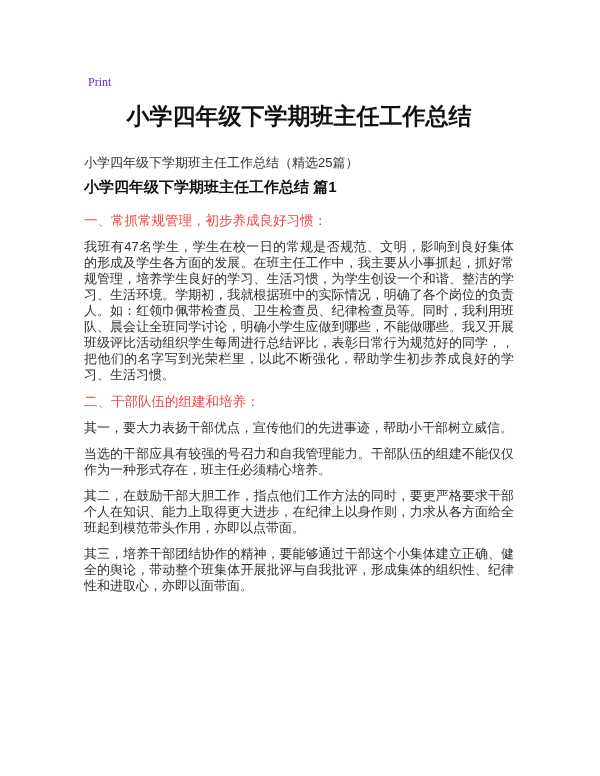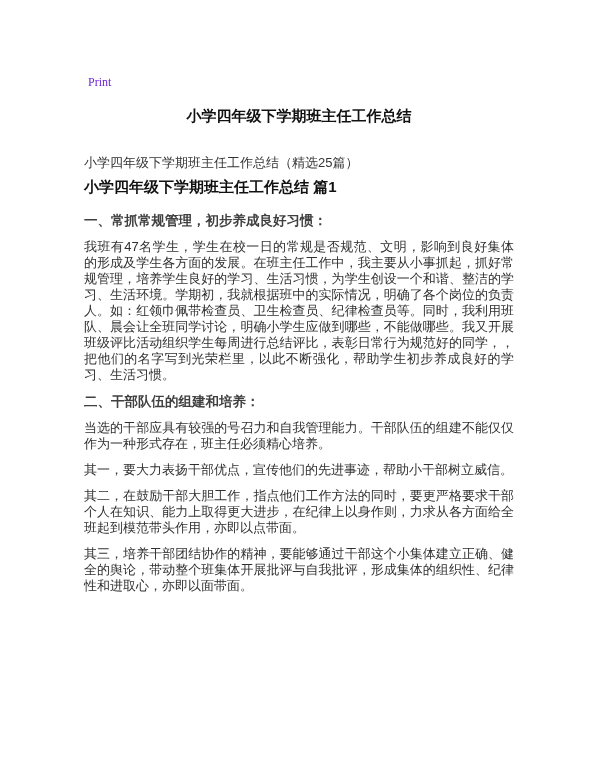--- a/index.html
+++ b/index.html
@@ -22,21 +22,21 @@
   .print-link {
     font-family: "Liberation Serif", serif;
     font-size: 12px;
     line-height: 12px;
     color: #6d28d9;
     margin-left: 4px;
     cursor: pointer;
     display: inline-block;
   }
   .doc-title {
-    font-size: 15px;
+    font-size: 23px;
     font-weight: bold;
     color: #111111;
     text-align: center;
     line-height: 24px;
     margin: 14px 0 15px 0;
   }
   .doc-subtitle {
     font-size: 13px;
     color: #333333;
     line-height: 17px;
@@ -44,22 +44,22 @@
   }
   .section-heading {
     font-size: 15px;
     font-weight: bold;
     color: #111111;
     line-height: 18px;
     margin: 7px 0 16px 0;
   }
   .block-heading {
     font-size: 13.5px;
-    font-weight: bold;
-    color: #404040;
+    font-weight: normal;
+    color: #ef4444;
     line-height: 17px;
     margin: 10px 0;
   }
   .para {
     font-size: 13px;
     line-height: 16px;
     color: #303030;
     text-align: justify;
     margin: 10px 0;
   }
@@ -81,22 +81,22 @@
   <h2 class="section-heading">小学四年级下学期班主任工作总结 篇1</h2>
 
 
   <h3 class="block-heading">一、常抓常规管理，初步养成良好习惯：</h3>
 
   <p class="para">我班有47名学生，学生在校一日的常规是否规范、文明，影响到良好集体的形成及学生各方面的发展。在班主任工作中，我主要从小事抓起，抓好常规管理，培养学生良好的学习、生活习惯，为学生创设一个和谐、整洁的学习、生活环境。学期初，我就根据班中的实际情况，明确了各个岗位的负责人。如：红领巾佩带检查员、卫生检查员、纪律检查员等。同时，我利用班队、晨会让全班同学讨论，明确小学生应做到哪些，不能做哪些。我又开展班级评比活动组织学生每周进行总结评比，表彰日常行为规范好的同学，，把他们的名字写到光荣栏里，以此不断强化，帮助学生初步养成良好的学习、生活习惯。</p>
 
   <h3 class="block-heading">二、干部队伍的组建和培养：</h3>
 
 
+  <p class="para">其一，要大力表扬干部优点，宣传他们的先进事迹，帮助小干部树立威信。</p>
+
   <p class="para">当选的干部应具有较强的号召力和自我管理能力。干部队伍的组建不能仅仅作为一种形式存在，班主任必须精心培养。</p>
-
-  <p class="para">其一，要大力表扬干部优点，宣传他们的先进事迹，帮助小干部树立威信。</p>
 
   <p class="para">其二，在鼓励干部大胆工作，指点他们工作方法的同时，要更严格要求干部个人在知识、能力上取得更大进步，在纪律上以身作则，力求从各方面给全班起到模范带头作用，亦即以点带面。</p>
 
   <p class="para">其三，培养干部团结协作的精神，要能够通过干部这个小集体建立正确、健全的舆论，带动整个班集体开展批评与自我批评，形成集体的组织性、纪律性和进取心，亦即以面带面。</p>
 
 
 </div>
 
 </body></html>

